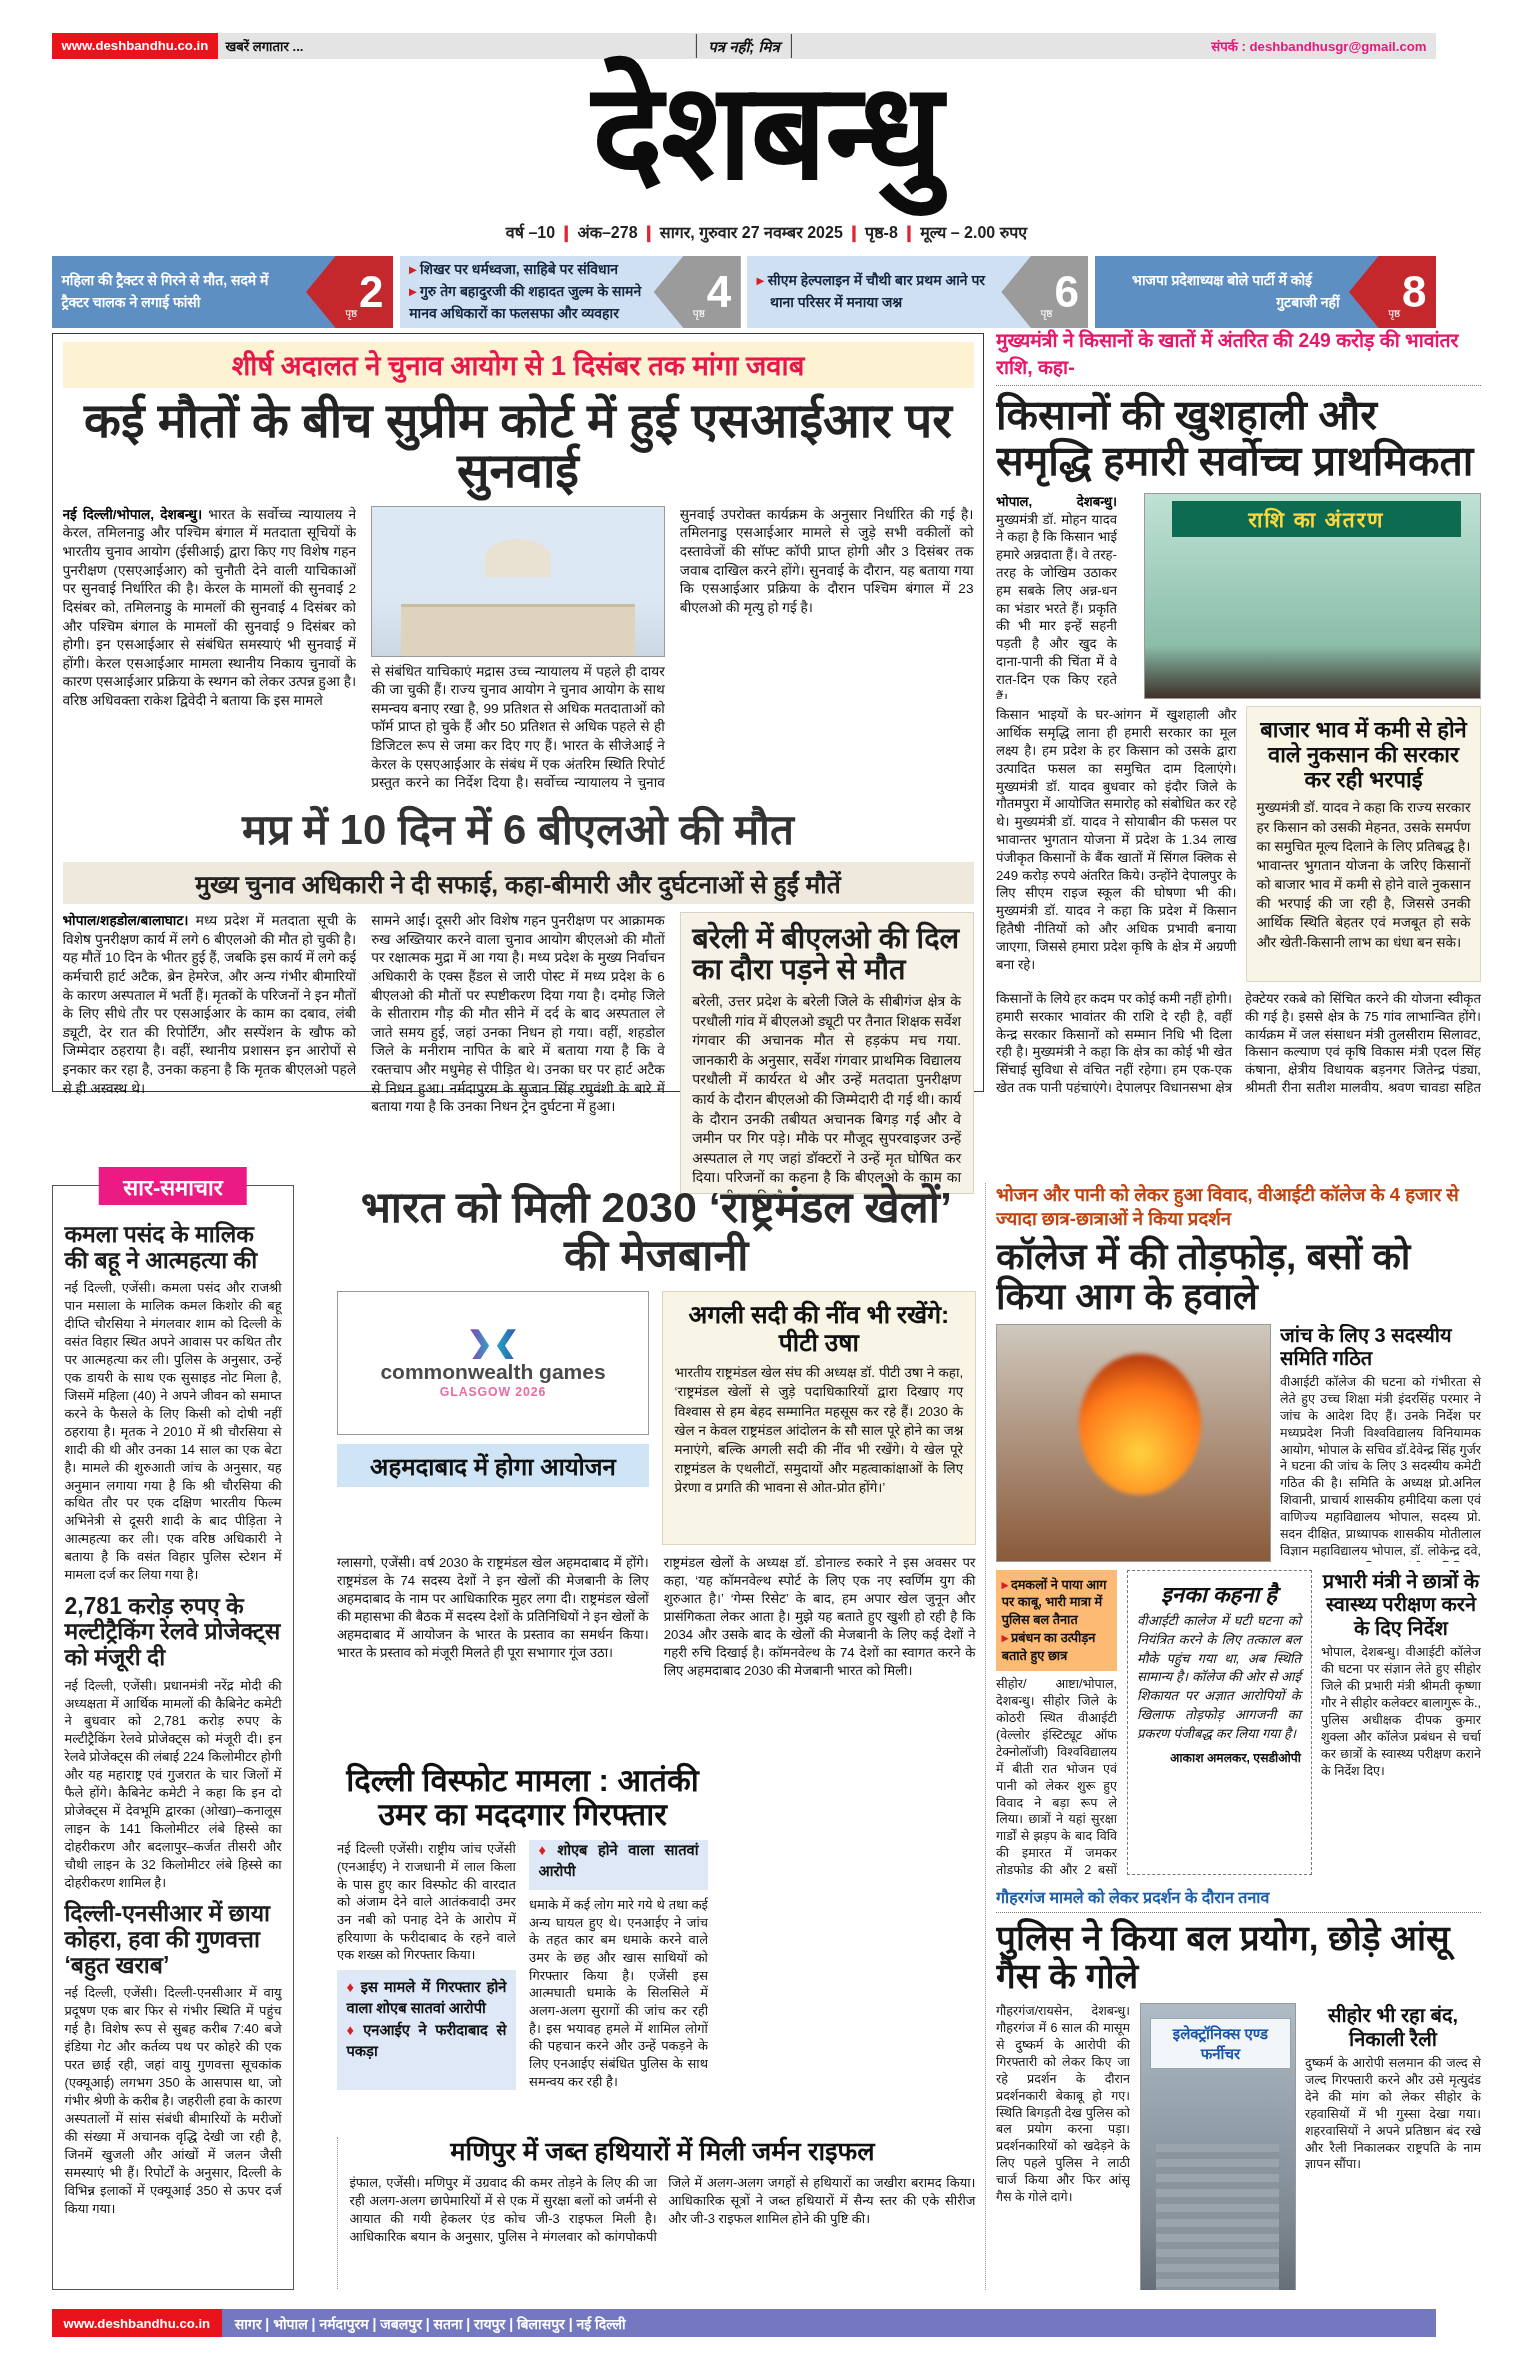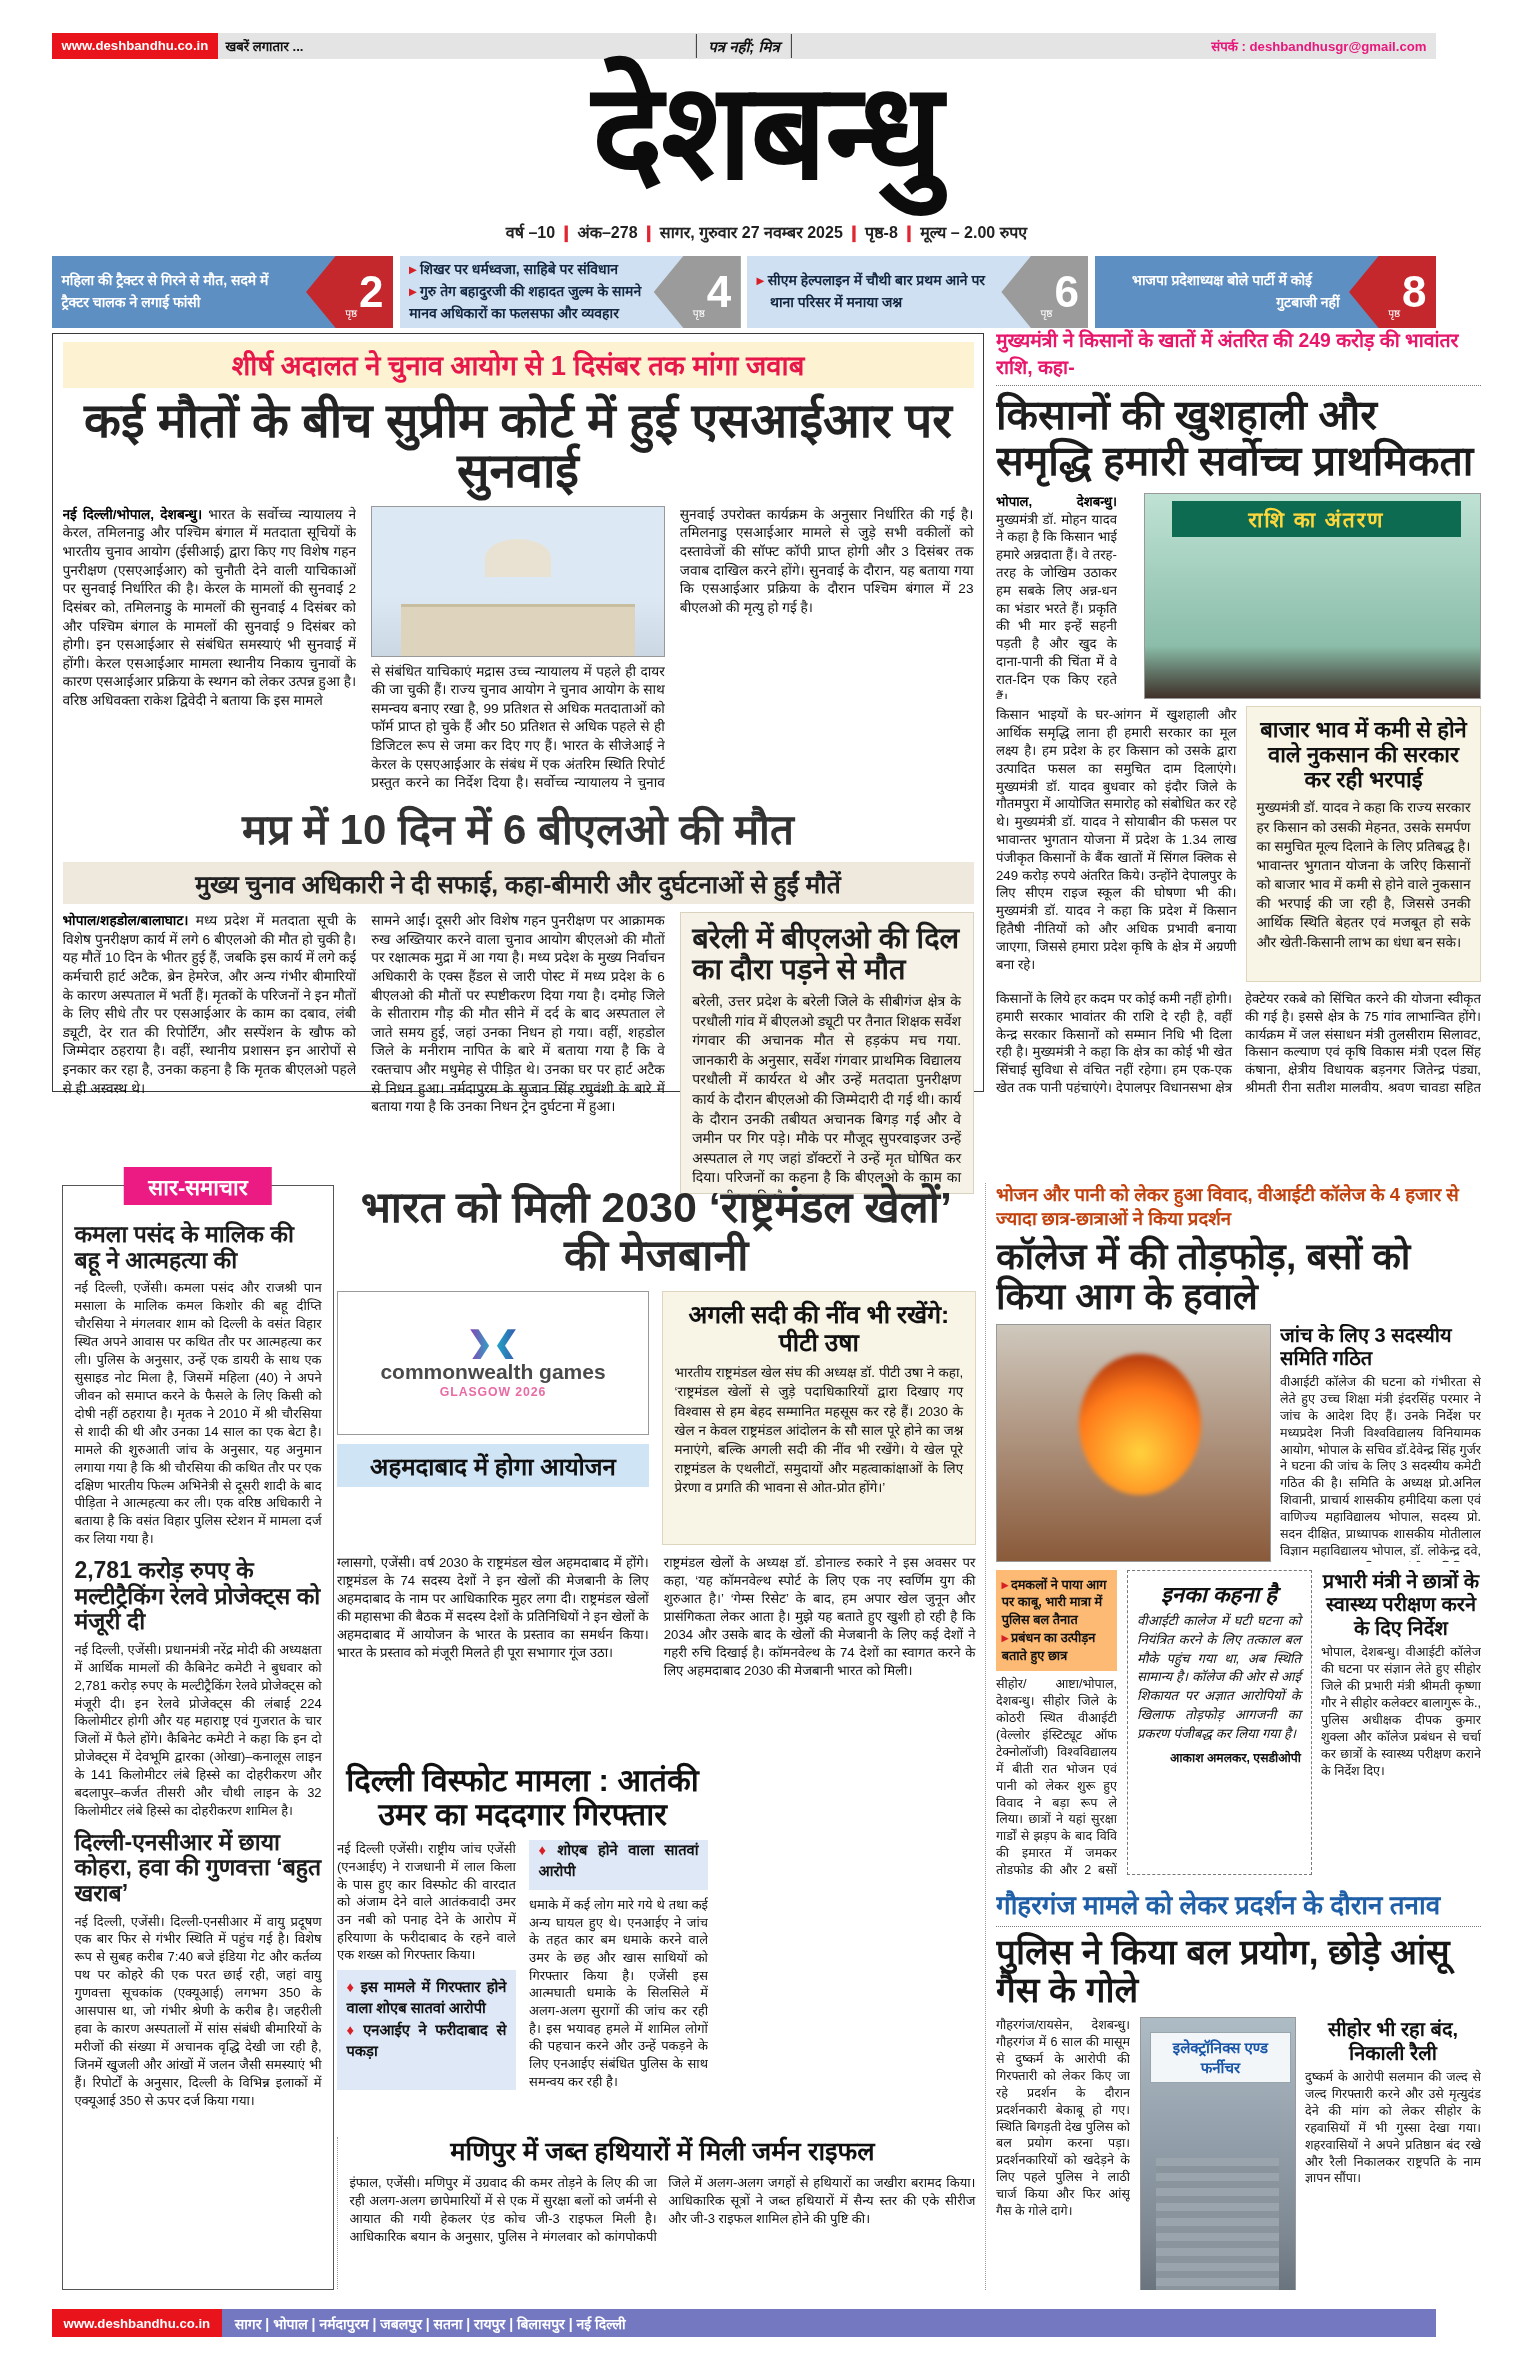--- a/index.html
+++ b/index.html
@@ -67,21 +67,21 @@
                  font-weight:bold;font-size:21px;text-align:center;padding:3.8px;letter-spacing:1.9px;}
   .ph-cm .crowd{position:absolute;bottom:0;left:0;width:100%;height:52px;background:linear-gradient(#00000000,#41322b);}
   .krow2{display:flex;gap:9.5px;margin-top:7.6px;height:276px;overflow:hidden;}
   .kcol2{flex:1;font-size:13.2px;line-height:1.35;overflow:hidden;}
   .kbox{width:235px;background:#f8f4e6;border:0.9px solid #ddd5bd;padding:9.5px;box-sizing:border-box;overflow:hidden;}
   .kbox h4{margin:0 0 5.7px 0;font-size:22px;line-height:1.15;text-align:center;}
   .kbox p{font-size:13.7px;line-height:1.4;}
   .krow3{margin-top:7.6px;height:218px;overflow:hidden;columns:2;column-gap:13.2px;font-size:13.2px;line-height:1.35;}
 
   
-  .saar{position:absolute;left:62px;top:1185px;width:272px;height:1105px;border:1.4px solid #555;box-sizing:border-box;padding:26.5px 11.4px 9.5px 11.4px;}
+  .saar{position:absolute;left:52px;top:1185px;width:242px;height:1105px;border:1.4px solid #555;box-sizing:border-box;padding:26.5px 11.4px 9.5px 11.4px;}
   .saar-tab{position:absolute;left:50%;top:-19px;transform:translateX(-50%);background:#ec1a83;color:#fff;
             font-weight:bold;font-size:22px;padding:3.8px 24.6px;white-space:nowrap;}
   .saar h3{font-size:23px;line-height:1.12;margin:9.5px 0 5.7px 0;color:#1d1d1d;}
   .saar p{font-size:13px;line-height:1.38;}
 
   .center-col{position:absolute;left:337px;top:1183px;width:649px;height:1107px;overflow:hidden;
               border-right:0.9px dotted #999;padding-right:9.5px;box-sizing:border-box;}
   .cwg-head{font-size:43px;font-weight:bold;text-align:center;line-height:1.12;color:#2a2a2a;}
   .cwg-row{display:flex;gap:13.2px;margin-top:11.4px;}
   .cwg-left{width:312px;}
@@ -125,21 +125,21 @@
   .vit-bullets .arr{color:#d81f26;margin-right:2.8px;}
   .quote{width:185px;border:0.9px dashed #777;padding:7.6px 9.5px;box-sizing:border-box;font-style:italic;overflow:hidden;}
   .quote h4{margin:0 0 3.8px 0;font-size:22px;text-align:center;}
   .quote p{font-size:13.2px;line-height:1.42;}
   .quote .by{font-weight:bold;text-align:right;font-style:normal;font-size:12.3px;margin-top:3.8px;}
   .vit-c3{flex:1;overflow:hidden;}
   .vit-c3 h4{margin:0 0 3.8px 0;font-size:20px;line-height:1.18;text-align:center;}
   .vit-c3 p{font-size:12.6px;line-height:1.34;}
 
   .gauhar{margin-top:11.4px;}
-  .kicker4{color:#1f5fa8;font-weight:bold;font-size:26px;border-bottom:0.9px dotted #777;padding-bottom:3.8px;}
+  .kicker4{color:#1f5fa8;font-weight:bold;font-size:16px;border-bottom:0.9px dotted #777;padding-bottom:3.8px;}
   .head4{font-size:35px;font-weight:bold;line-height:1.1;margin:5.7px 0 7.6px 0;color:#161616;}
   .g-row{display:flex;gap:9.5px;height:312px;overflow:hidden;}
   .g-c1{width:134px;font-size:12.6px;line-height:1.34;overflow:hidden;}
   .ph-shops{flex:1;height:100%;background:linear-gradient(#aebcc6,#7d8893 70%,#5d6670);}
   .ph-shops .sign{position:absolute;left:6%;top:13.2px;width:88%;background:#f2f6f8;color:#1a56a8;
                   font-weight:bold;font-size:15px;text-align:center;padding:4.7px 1.9px;border:0.9px solid #98a5ad;}
   .ph-shops .shutter{position:absolute;left:10%;bottom:0;width:80%;height:55%;
                   background:repeating-linear-gradient(#9aa4ad 0 7.6px,#8a949d 7.6px 15px);}
   .g-c3{width:176px;overflow:hidden;}
   .g-c3 h4{margin:0 0 3.8px 0;font-size:20px;text-align:center;line-height:1.2;}

